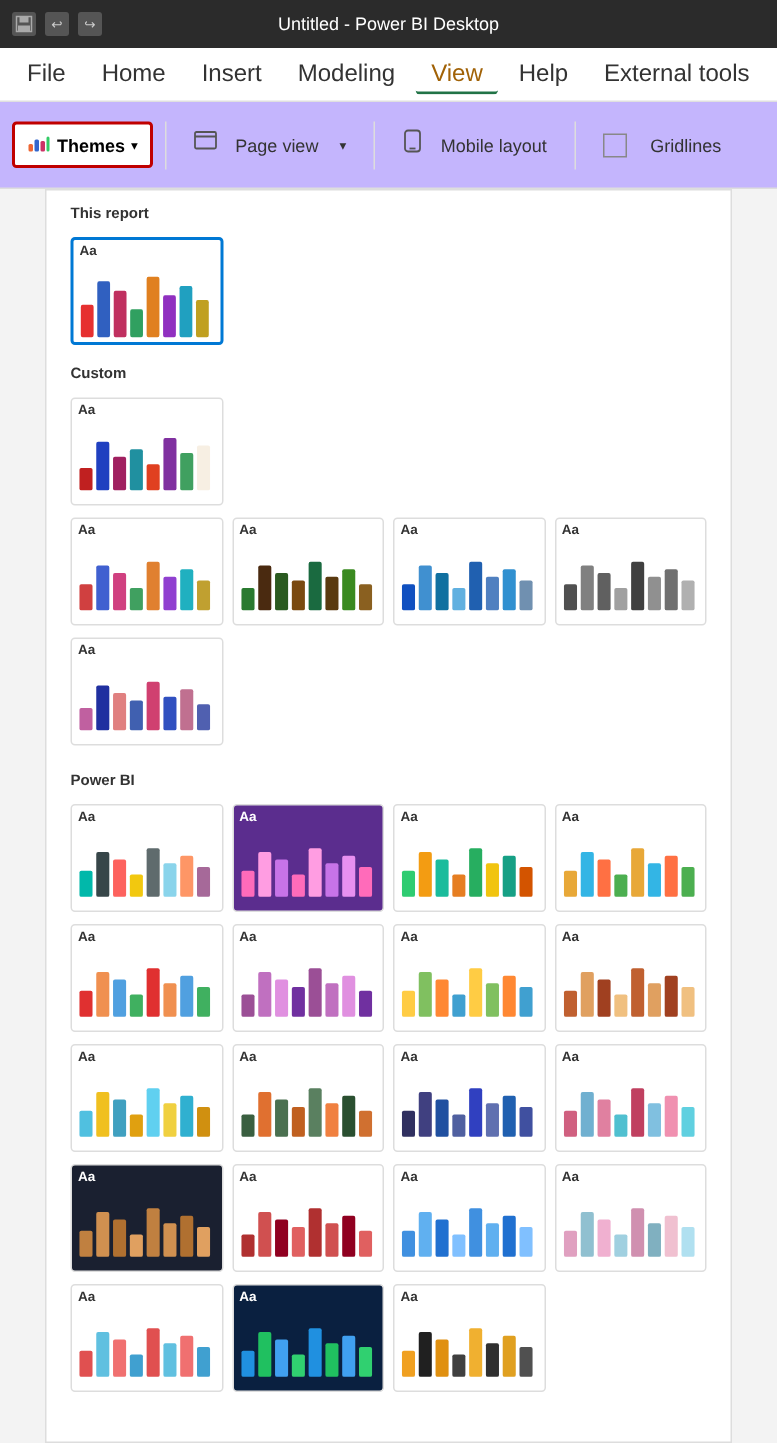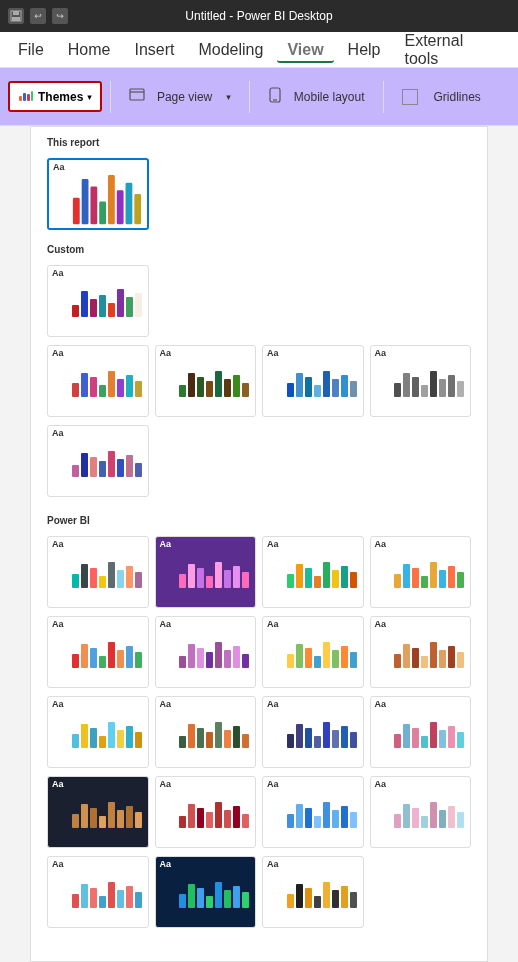--- a/index.html
+++ b/index.html
@@ -30,23 +30,23 @@
       gap: 4px;
     }
     .menu-item {
       padding: 4px 10px;
       font-size: 16px;
       color: #333;
       cursor: pointer;
       border-radius: 3px;
     }
     .menu-item.active-view {
-      color: #737373;
+      color: #a16207;
       border-bottom: 2px solid #217346;
-      font-weight: 700;
+      font-weight: 400;
     }
 
     
     .ribbon {
       background: #c4b5fd;
       height: 58px;
       display: flex;
       align-items: center;
       padding: 0 8px;
       border-bottom: 1px solid #ddd;
@@ -106,20 +106,21 @@
     }
 
     .theme-card {
       border: 1px solid #ddd;
       border-radius: 3px;
       background: #fff;
       cursor: pointer;
       overflow: hidden;
       height: 72px;
       display: flex;
+      flex-direction: column;
     }
     .theme-card.selected { border: 2px solid #0078d4; }
     .theme-card.dark-bg { background: #1e1e2e; }
 
     .theme-card-label {
       font-size: 9px;
       font-weight: 600;
       color: #333;
       padding: 2px 4px 0;
     }

